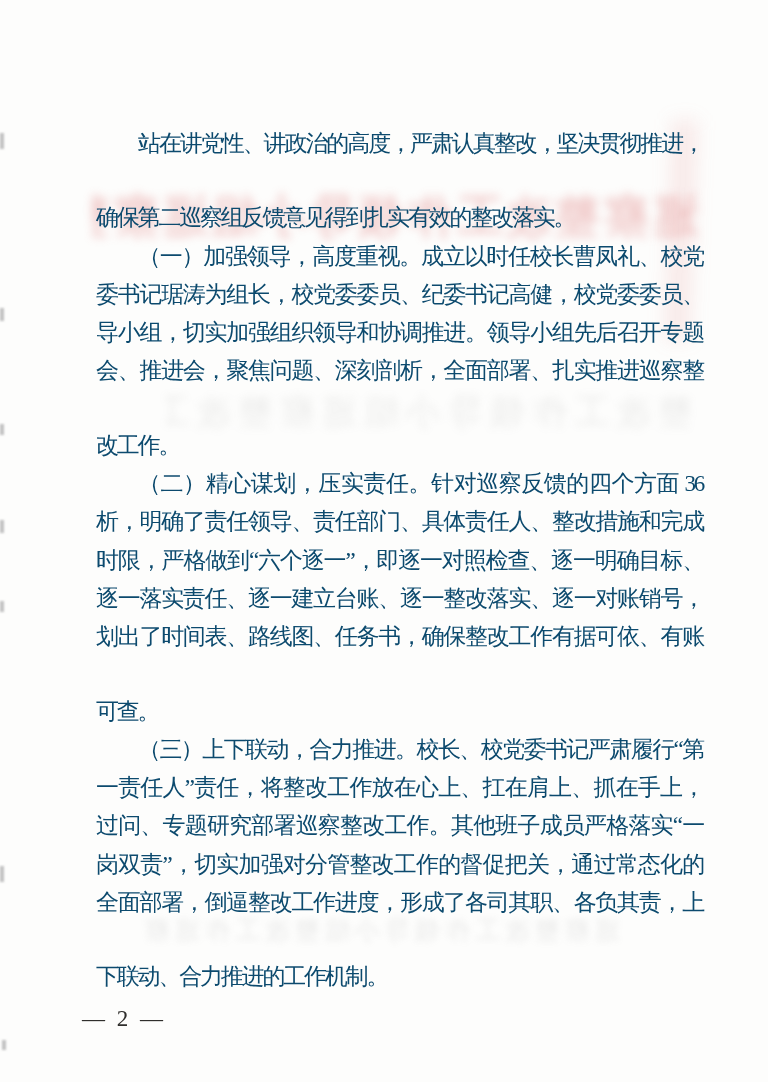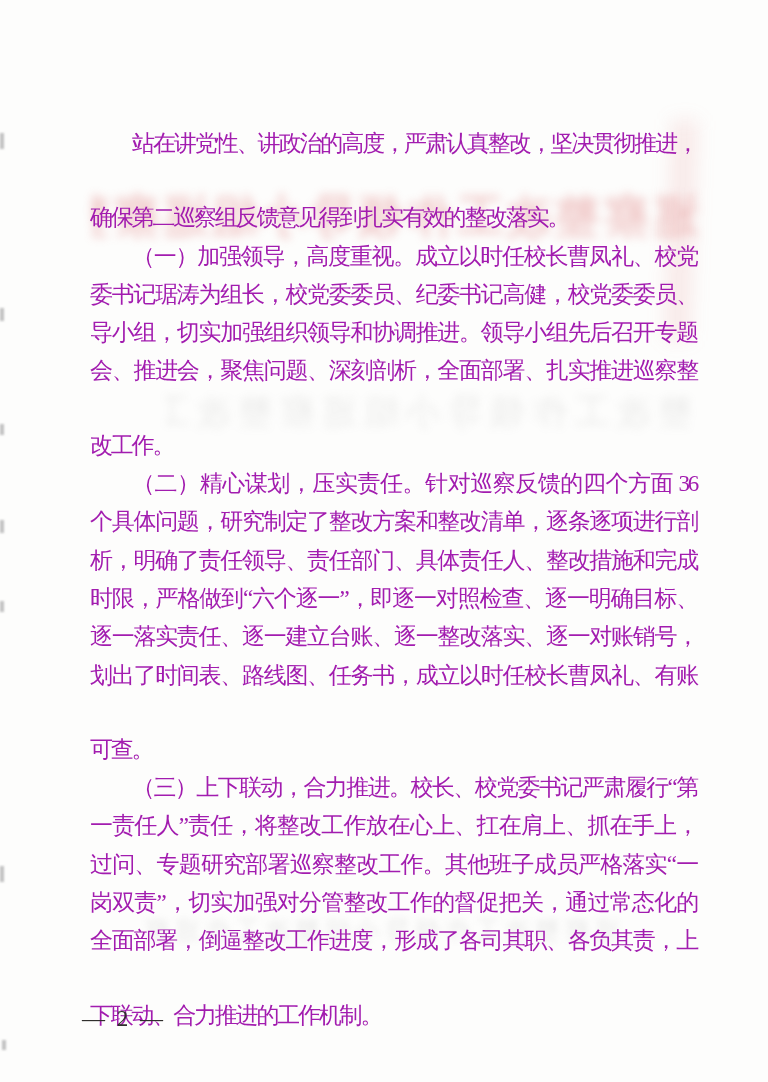--- a/index.html
+++ b/index.html
@@ -8,24 +8,24 @@
     width: 768px;
     height: 1082px;
     background: #fdfdfc;
     overflow: hidden;
     font-family: "Liberation Serif", "DejaVu Serif", serif;
   }
 
   
   .text-block {
     position: absolute;
-    left: 90px;
+    left: 96px;
     top: 125px;
     width: 607px;
-    color: #a21caf;
+    color: #0c4a6e;
   }
   .para { margin: 0; padding: 0; }
   .ln {
     font-size: 23px;
     line-height: 38.3px;
     height: 38.3px;
     letter-spacing: -2.2px;
     text-align: justify;
     text-align-last: justify;
     overflow: visible;
@@ -134,25 +134,24 @@
     <div class="para">
       <div class="ln first">（一）加强领导，高度重视。成立以时任校长曹凤礼、校党</div>
       <div class="ln">委书记琚涛为组长，校党委委员、纪委书记高健，校党委委员、</div>
       <div class="ln">导小组，切实加强组织领导和协调推进。领导小组先后召开专题</div>
       <div class="ln">会、推进会，聚焦问题、深刻剖析，全面部署、扎实推进巡察整</div>
       <div class="ln last">改工作。</div>
     </div>
 
     <div class="para">
       <div class="ln first">（二）精心谋划，压实责任。针对巡察反馈的四个方面 36</div>
-      <div class="ln">个具体问题，研究制定了整改方案和整改清单，逐条逐项进行剖</div>
       <div class="ln">析，明确了责任领导、责任部门、具体责任人、整改措施和完成</div>
       <div class="ln">时限，严格做到“六个逐一”，即逐一对照检查、逐一明确目标、</div>
       <div class="ln">逐一落实责任、逐一建立台账、逐一整改落实、逐一对账销号，</div>
-      <div class="ln">划出了时间表、路线图、任务书，成立以时任校长曹凤礼、有账</div>
+      <div class="ln">划出了时间表、路线图、任务书，确保整改工作有据可依、有账</div>
       <div class="ln last">可查。</div>
     </div>
 
     <div class="para">
       <div class="ln first">（三）上下联动，合力推进。校长、校党委书记严肃履行“第</div>
       <div class="ln">一责任人”责任，将整改工作放在心上、扛在肩上、抓在手上，</div>
       <div class="ln">过问、专题研究部署巡察整改工作。其他班子成员严格落实“一</div>
       <div class="ln">岗双责”，切实加强对分管整改工作的督促把关，通过常态化的</div>
       <div class="ln">全面部署，倒逼整改工作进度，形成了各司其职、各负其责，上</div>
       <div class="ln last">下联动、合力推进的工作机制。</div>

